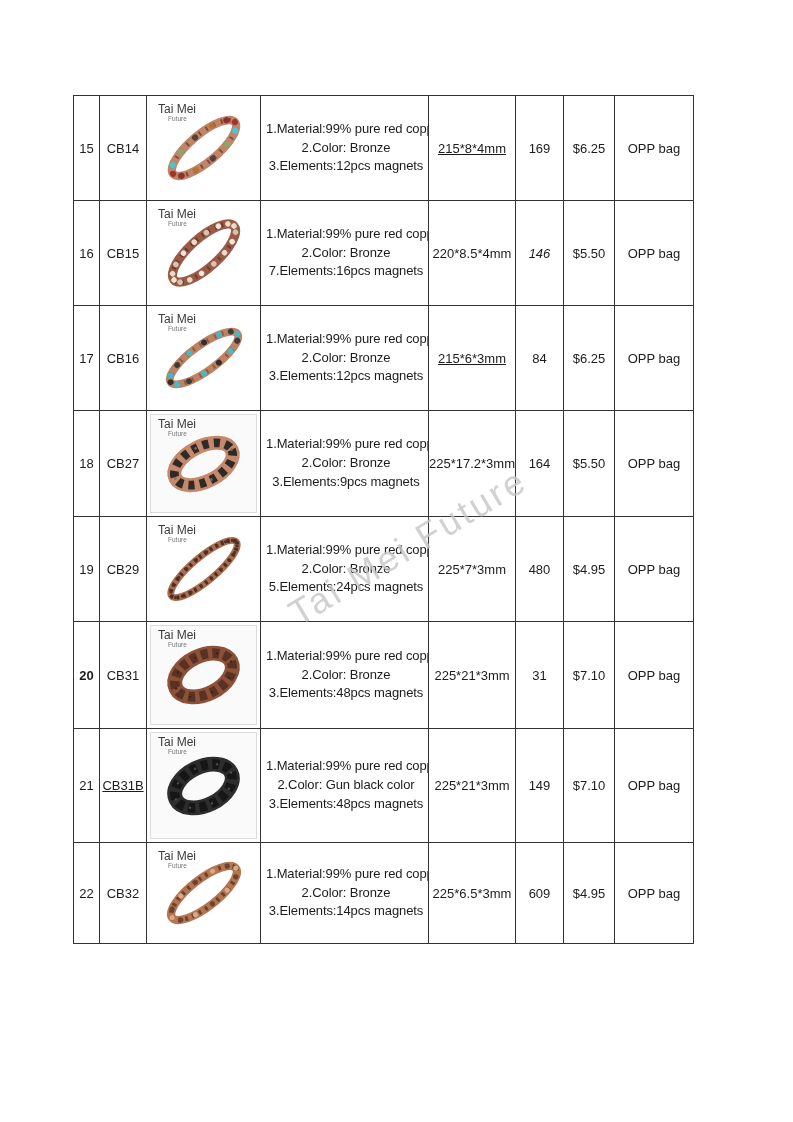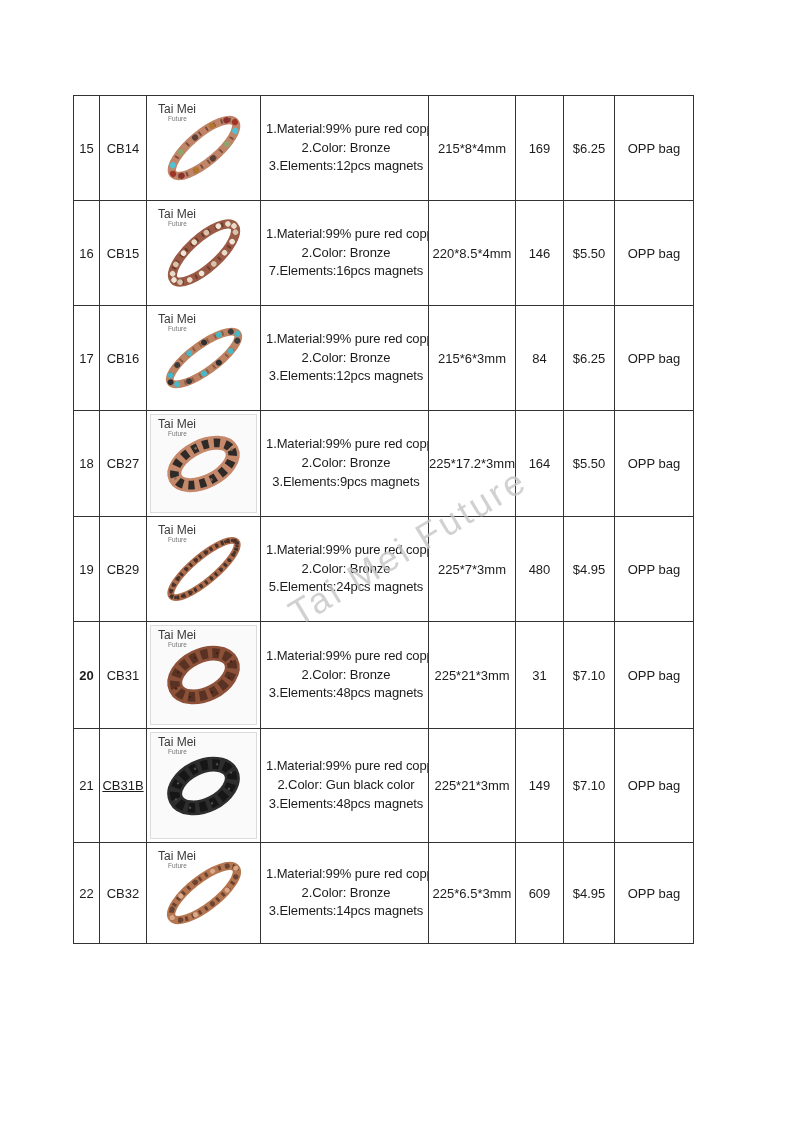--- a/index.html
+++ b/index.html
@@ -96,21 +96,21 @@
       <div class="brandmark">
         <div class="brand-main">Tai Mei</div>
         <div class="brand-sub">Future</div>
       </div>
     </td>
     <td class="c-desc" style="border-color: rgb(51, 51, 51);">
       <div>1.Material:99% pure red copper</div>
       <div>2.Color: Bronze</div>
       <div>3.Elements:12pcs magnets</div>
     </td>
-    <td class="c-size" style="border-color: rgb(51, 51, 51);">215*8*4mm</td>
+    <td class="c-size" style="border-color: rgb(51, 51, 51); text-decoration: underline;">215*8*4mm</td>
     <td class="c-qty" style="border-color: rgb(51, 51, 51);">169</td>
     <td class="c-price" style="border-color: rgb(51, 51, 51);">$6.25</td>
     <td class="c-pack" style="border-color: rgb(51, 51, 51);">OPP bag</td>
   </tr>
         <tr class="product-row" style="height: 105px;">
     <td class="c-no" style="border-color: rgb(51, 51, 51);">16</td>
     <td class="c-code" style="border-color: rgb(51, 51, 51);">CB15</td>
     <td class="c-img" style="border-color: rgb(51, 51, 51);">
       <div class="bracelet">
               <svg viewBox="0 0 120 100">
@@ -140,21 +140,21 @@
         <div class="brand-main">Tai Mei</div>
         <div class="brand-sub">Future</div>
       </div>
     </td>
     <td class="c-desc" style="border-color: rgb(51, 51, 51);">
       <div>1.Material:99% pure red copper</div>
       <div>2.Color: Bronze</div>
       <div>7.Elements:16pcs magnets</div>
     </td>
     <td class="c-size" style="border-color: rgb(51, 51, 51);">220*8.5*4mm</td>
-    <td class="c-qty" style="border-color: rgb(51, 51, 51);">146</td>
+    <td class="c-qty" style="border-color: rgb(51, 51, 51); font-style: italic;">146</td>
     <td class="c-price" style="border-color: rgb(51, 51, 51);">$5.50</td>
     <td class="c-pack" style="border-color: rgb(51, 51, 51);">OPP bag</td>
   </tr>
         <tr class="product-row" style="height: 105px;">
     <td class="c-no" style="border-color: rgb(51, 51, 51);">17</td>
     <td class="c-code" style="border-color: rgb(51, 51, 51);">CB16</td>
     <td class="c-img" style="border-color: rgb(51, 51, 51);">
       <div class="bracelet">
               <svg viewBox="0 0 120 100">
                 <g transform="rotate(-36 60 50)">
@@ -180,21 +180,21 @@
       <div class="brandmark">
         <div class="brand-main">Tai Mei</div>
         <div class="brand-sub">Future</div>
       </div>
     </td>
     <td class="c-desc" style="border-color: rgb(51, 51, 51);">
       <div>1.Material:99% pure red copper</div>
       <div>2.Color: Bronze</div>
       <div>3.Elements:12pcs magnets</div>
     </td>
-    <td class="c-size" style="border-color: rgb(51, 51, 51);">215*6*3mm</td>
+    <td class="c-size" style="border-color: rgb(51, 51, 51); text-decoration: underline;">215*6*3mm</td>
     <td class="c-qty" style="border-color: rgb(51, 51, 51);">84</td>
     <td class="c-price" style="border-color: rgb(51, 51, 51);">$6.25</td>
     <td class="c-pack" style="border-color: rgb(51, 51, 51);">OPP bag</td>
   </tr>
         <tr class="product-row" style="height: 106px;">
     <td class="c-no" style="border-color: rgb(51, 51, 51);">18</td>
     <td class="c-code" style="border-color: rgb(51, 51, 51); margin-left: 28px;">CB27</td>
     <td class="c-img" style="border-color: rgb(51, 51, 51);">
       <div class="bracelet framed">
               <svg viewBox="0 0 120 100">

